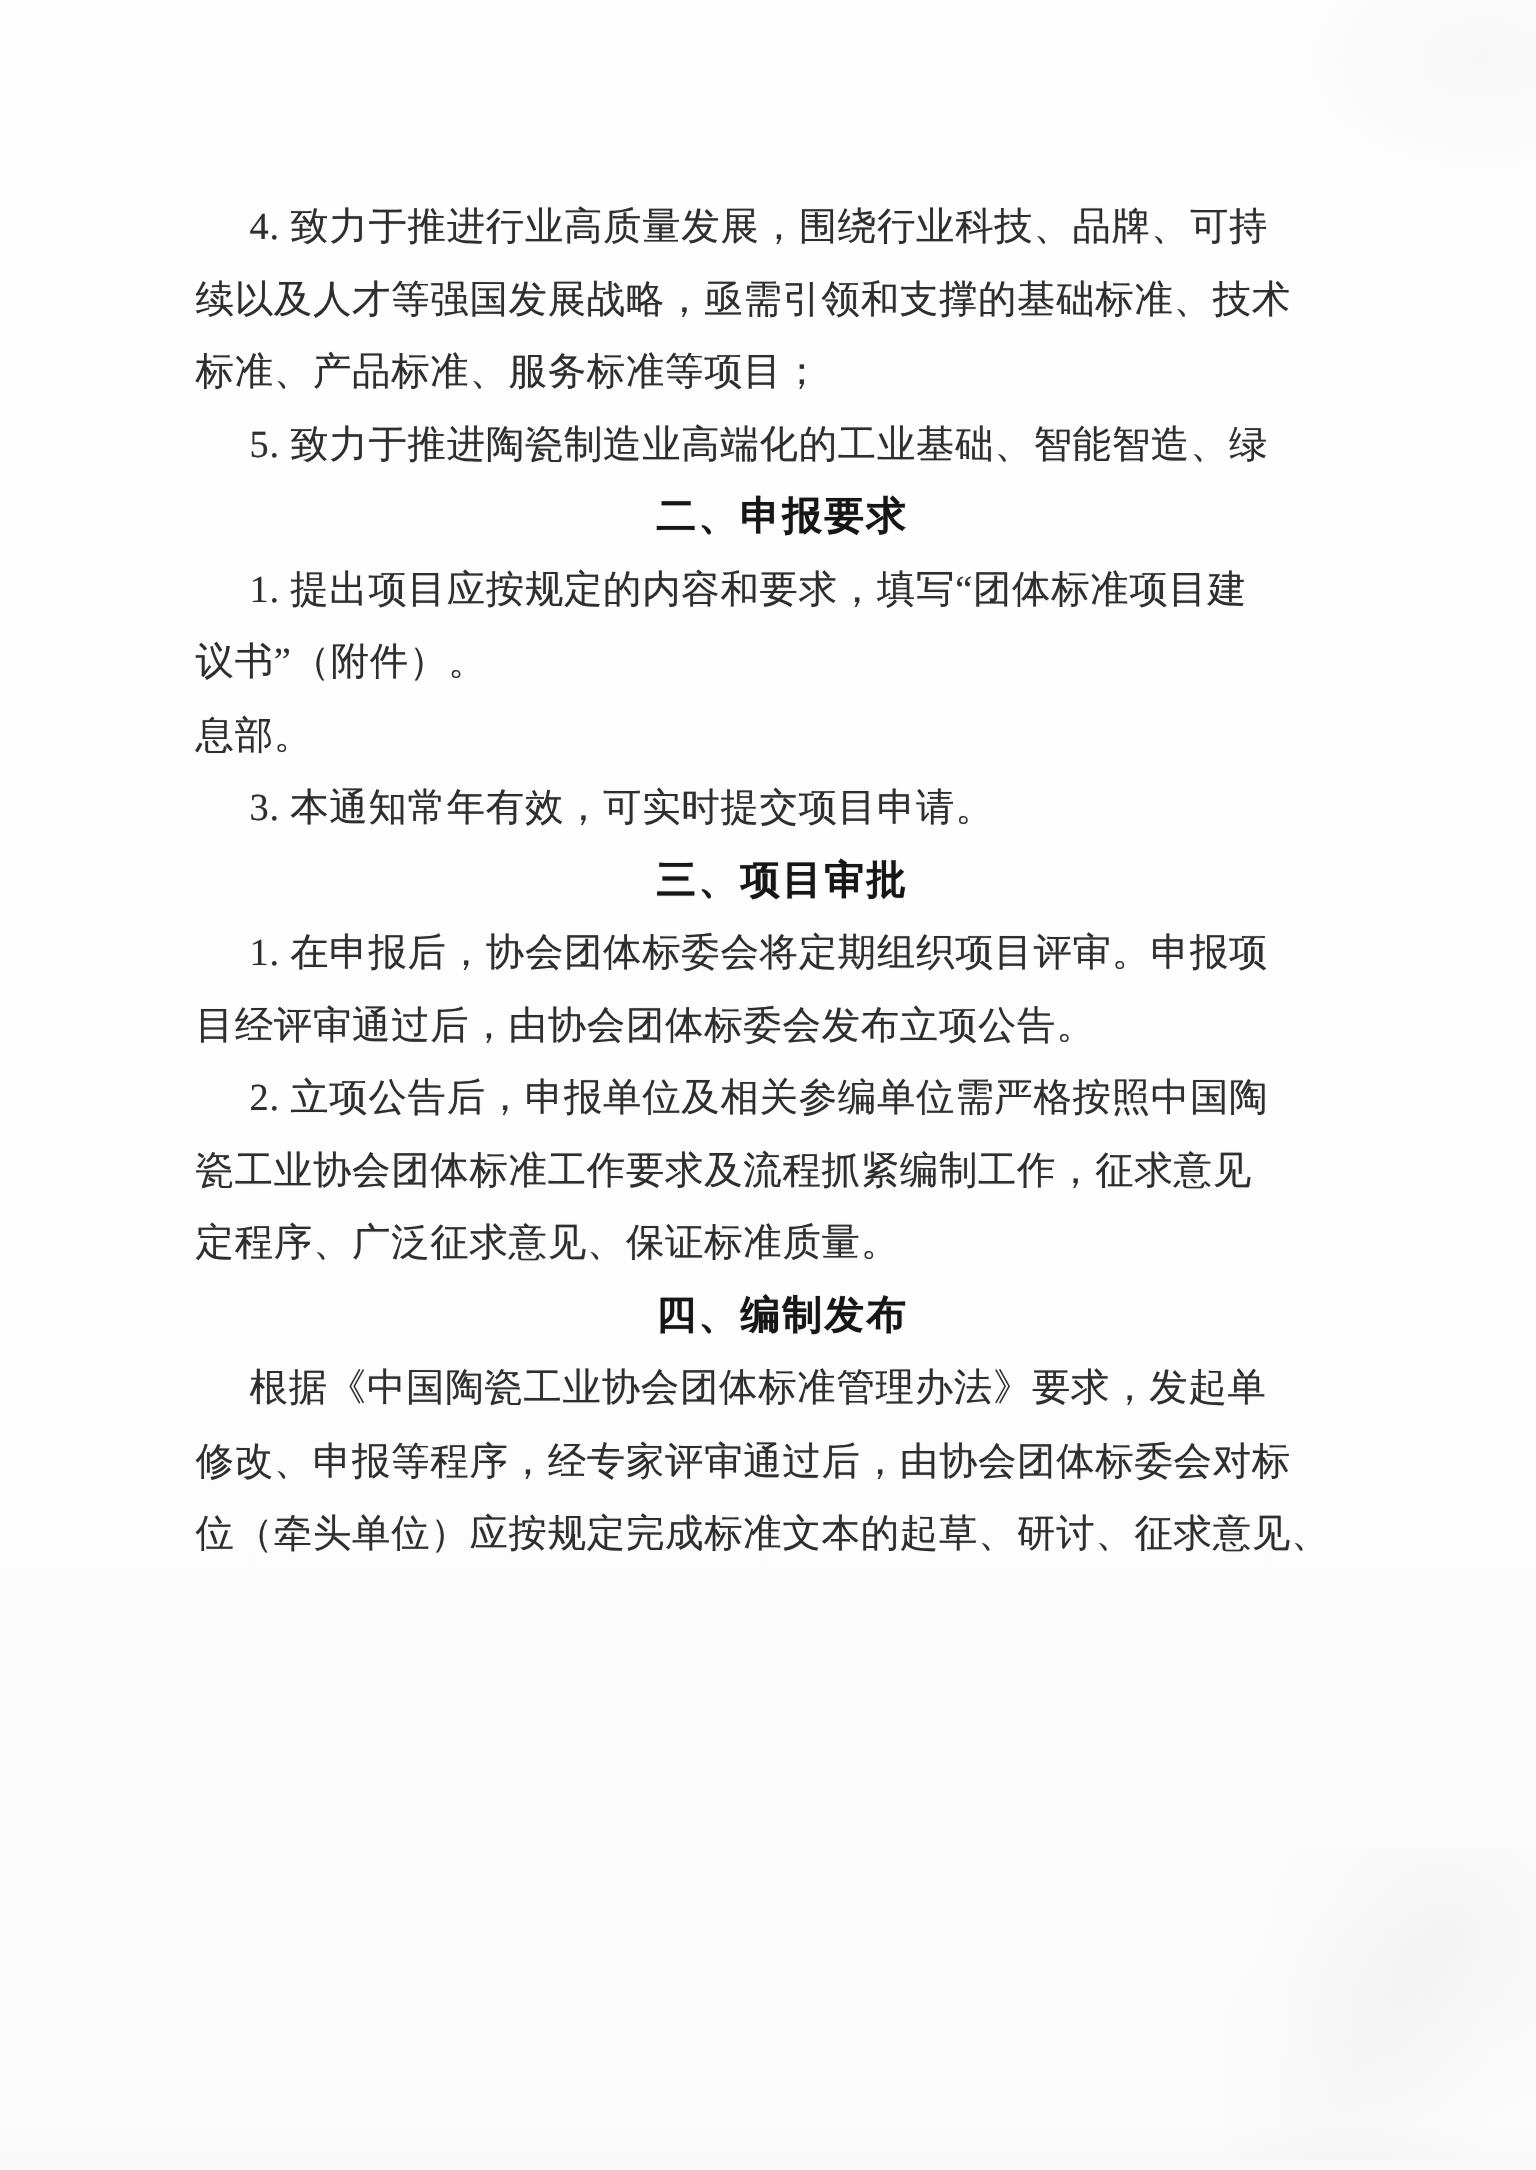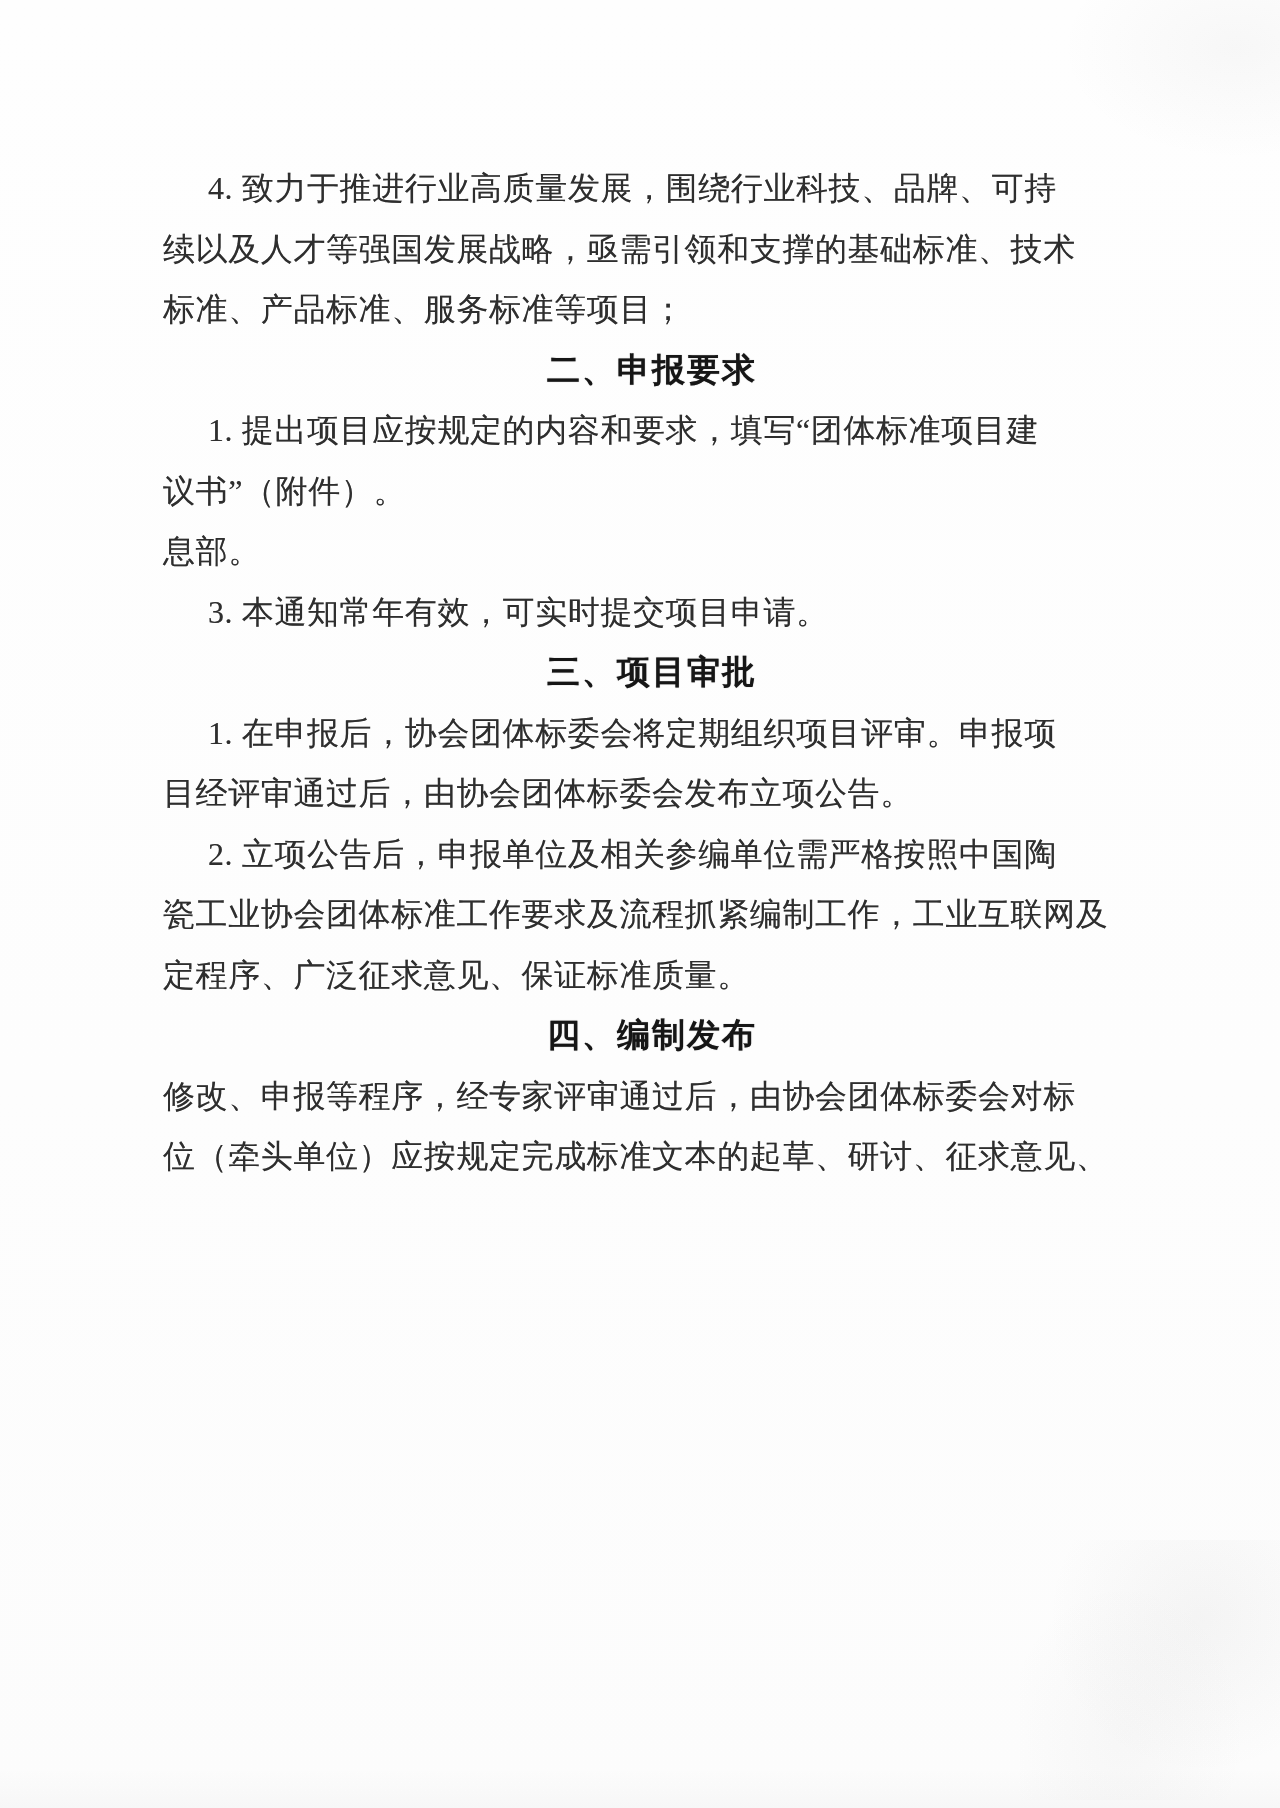--- a/index.html
+++ b/index.html
@@ -78,29 +78,31 @@
 <div class="page">
 
   <div class="smudge smudge-top-right"></div>
   <div class="smudge smudge-mid-right"></div>
   <div class="smudge smudge-bottom"></div>
 
   <div class="content">
     <div class="ln first">4. 致力于推进行业高质量发展，围绕行业科技、品牌、可持</div>
     <div class="ln">续以及人才等强国发展战略，亟需引领和支撑的基础标准、技术</div>
     <div class="ln">标准、产品标准、服务标准等项目；</div>
+    <div class="ln first">5. 致力于推进陶瓷制造业高端化的工业基础、智能智造、绿</div>
     <div class="ln heading">二、申报要求</div>
     <div class="ln first">1. 提出项目应按规定的内容和要求，填写“团体标准项目建</div>
     <div class="ln">议书”（附件）。</div>
     <div class="ln">息部。</div>
     <div class="ln first">3. 本通知常年有效，可实时提交项目申请。</div>
     <div class="ln heading">三、项目审批</div>
     <div class="ln first">1. 在申报后，协会团体标委会将定期组织项目评审。申报项</div>
     <div class="ln">目经评审通过后，由协会团体标委会发布立项公告。</div>
     <div class="ln first">2. 立项公告后，申报单位及相关参编单位需严格按照中国陶</div>
-    <div class="ln">瓷工业协会团体标准工作要求及流程抓紧编制工作，工业互联网及</div>
+    <div class="ln">瓷工业协会团体标准工作要求及流程抓紧编制工作，征求意见</div>
     <div class="ln">定程序、广泛征求意见、保证标准质量。</div>
     <div class="ln heading">四、编制发布</div>
+    <div class="ln first">根据《中国陶瓷工业协会团体标准管理办法》要求，发起单</div>
     <div class="ln">修改、申报等程序，经专家评审通过后，由协会团体标委会对标</div>
     <div class="ln">位（牵头单位）应按规定完成标准文本的起草、研讨、征求意见、</div>
   </div>
 
 </div>
 
 </body></html>

